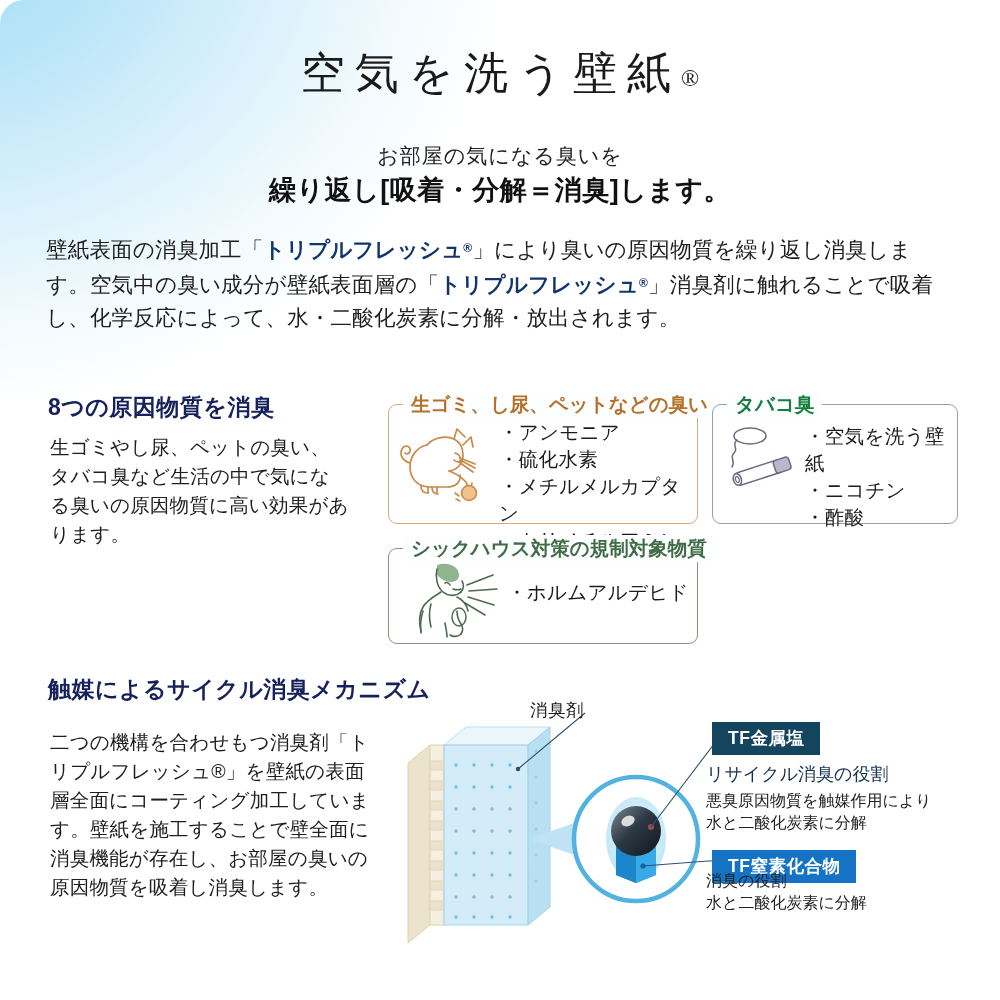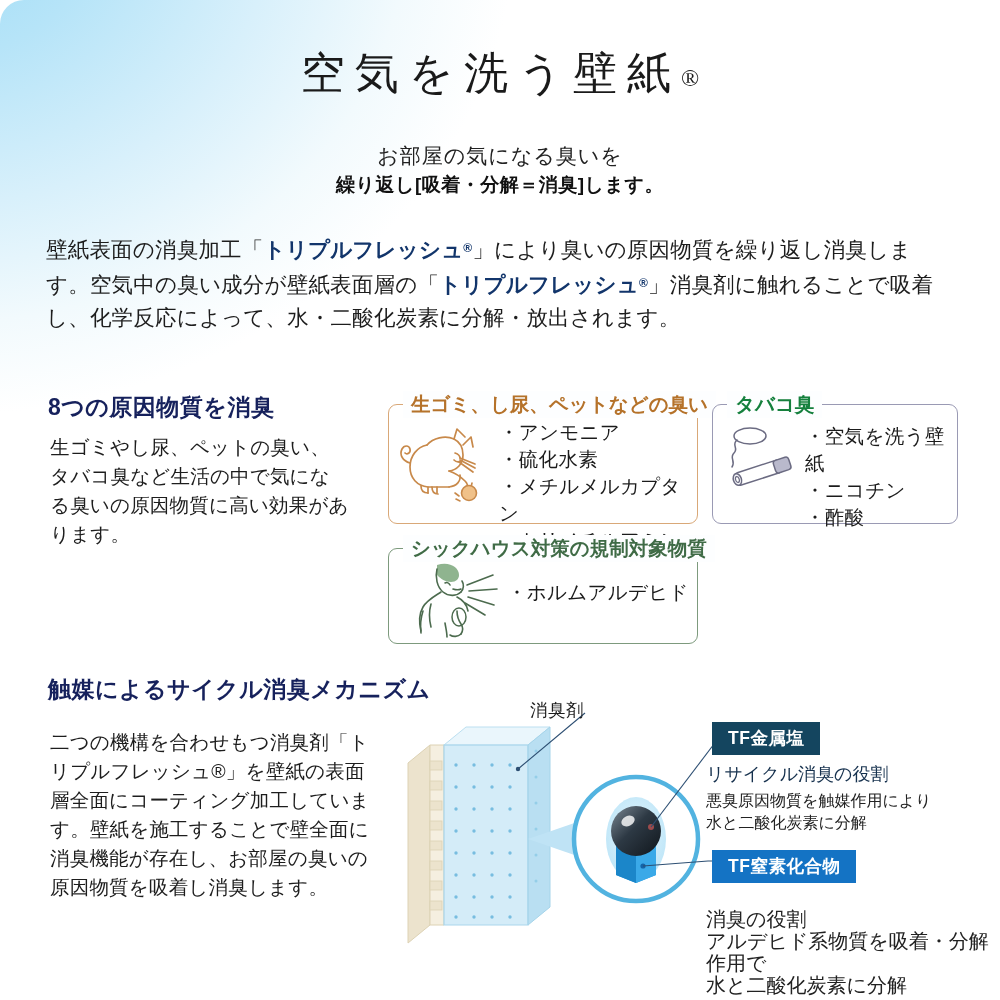--- a/index.html
+++ b/index.html
@@ -26,21 +26,21 @@
     white-space:nowrap;
   }
   .title .reg{font-size:24px;letter-spacing:0;vertical-align:2px;}
 
   .sub1{
     position:absolute;left:0;right:0;top:142px;text-align:center;
     font-size:21px;color:#222;letter-spacing:1px;
   }
   .sub2{
     position:absolute;left:0;right:0;top:172px;text-align:center;
-    font-size:19px;font-weight:bold;color:#111;letter-spacing:0.5px;
+    font-size:27px;font-weight:bold;color:#111;letter-spacing:0.5px;
   }
 
   .lead{
     position:absolute;left:46px;top:232px;width:906px;
     font-size:21.5px;line-height:33px;color:#1d1d1d;letter-spacing:0.2px;
   }
   .tf{color:#12356b;font-weight:bold;margin-top:40px;}
   .sup{font-size:12px;vertical-align:5px;}
 
   
@@ -83,21 +83,21 @@
   .dlabel{position:absolute;font-size:17.5px;line-height:24px;color:#1d1d1d;}
   #lbl-tf{left:530px;top:698px;letter-spacing:0.5px;}
   .badge{
     position:absolute;color:#fff;font-size:17.5px;font-weight:bold;
     padding:4px 16px 5px;letter-spacing:0.5px;white-space:nowrap;
   }
   #badge-metal{left:712px;top:722px;background:#14455f;}
   #badge-nitro{left:712px;top:850px;background:#1473c4;}
   #txt-metal-role{left:706px;top:762px;font-size:18px;color:#15304d;}
   #txt-metal-desc{left:706px;top:790px;font-size:16px;line-height:22px;color:#222;}
-  #txt-nitro-desc{left:706px;top:908px;font-size:20px;line-height:22px;color:#222;}
+  #txt-nitro-desc{left:706px;top:870px;font-size:16px;line-height:22px;color:#222;}
 
   svg.art{position:absolute;overflow:visible;}
 </style>
 </head>
 <body>
 
 <div id="page">
 
   <div class="title"><span>空気を洗う壁紙</span><span class="reg">®</span></div>
 
@@ -299,17 +299,16 @@
   <div class="badge" id="badge-metal">TF金属塩</div>
   <div class="dlabel" id="txt-metal-role">リサイクル消臭の役割</div>
   <div class="dlabel" id="txt-metal-desc">
     <div>悪臭原因物質を触媒作用により</div>
     <div>水と二酸化炭素に分解</div>
   </div>
 
   <div class="badge" id="badge-nitro">TF窒素化合物</div>
   <div class="dlabel" id="txt-nitro-desc">
     <div>消臭の役割</div>
-    <div>アルデヒド系物質を吸着・分解作用で</div>
     <div>水と二酸化炭素に分解</div>
   </div>
 
 </div>
 
 </body></html>

